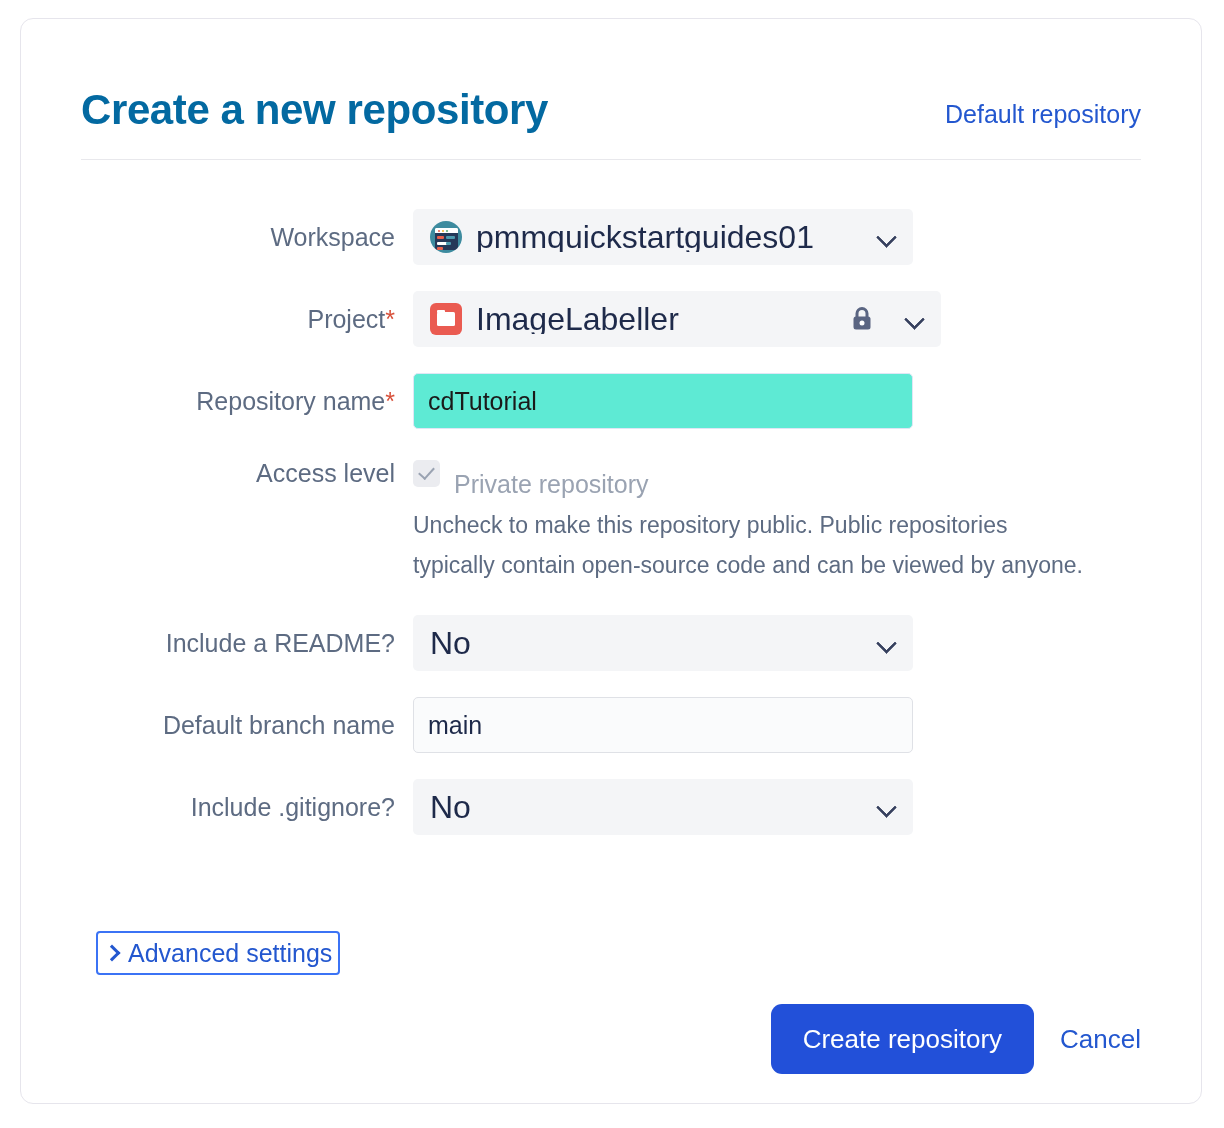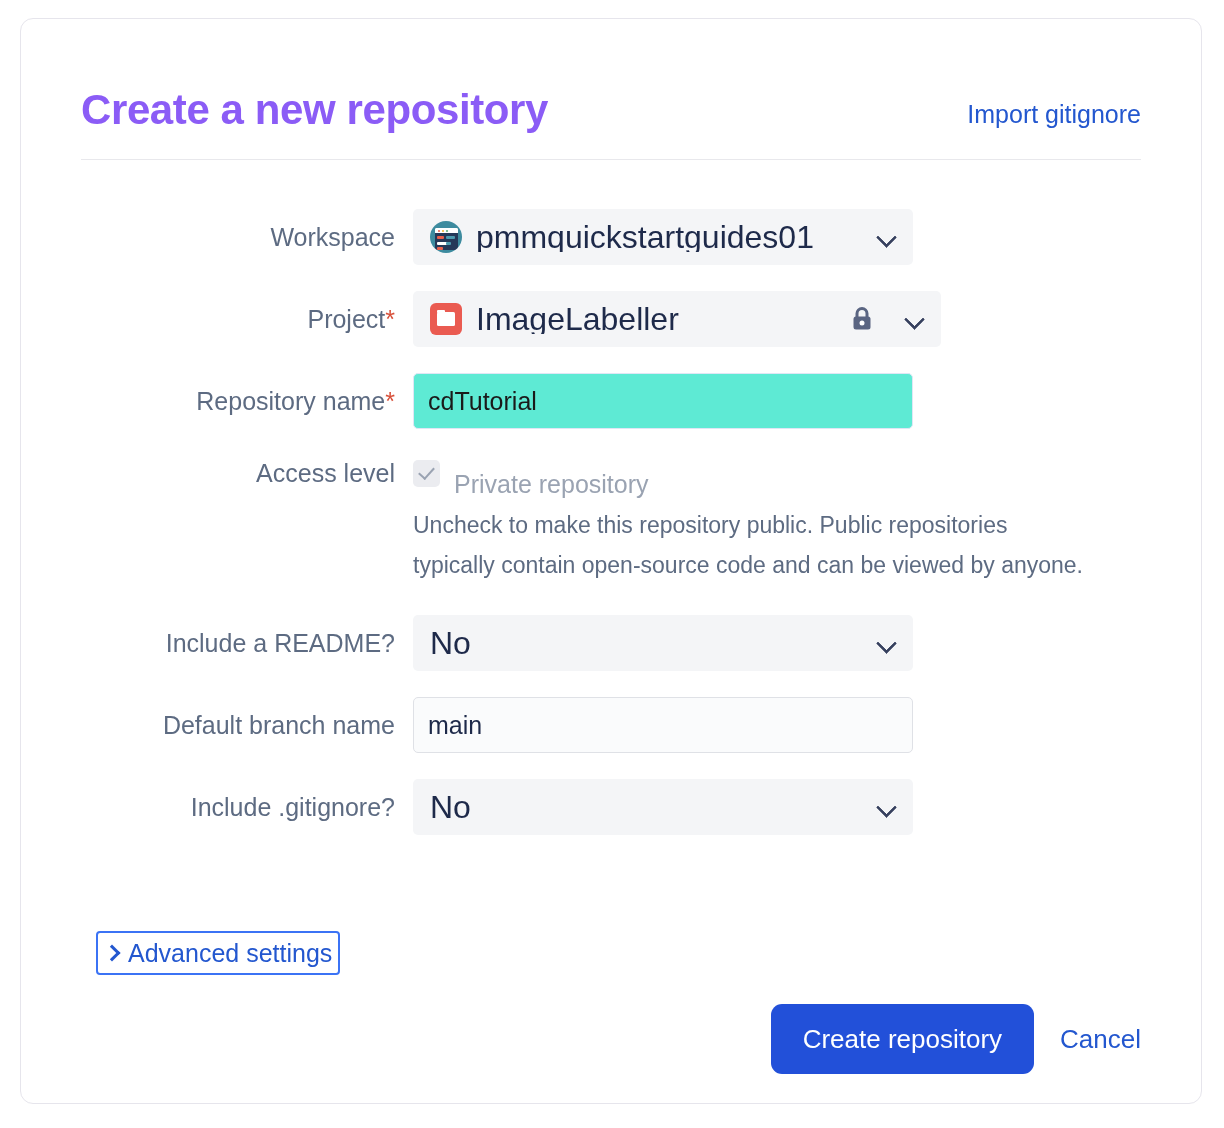--- a/index.html
+++ b/index.html
@@ -34,21 +34,21 @@
     top: 62px;
     right: 60px;
     height: 78px;
   }
   .page-title {
     position: absolute;
     left: 0;
     top: 0;
     font-size: 42px;
     font-weight: 700;
-    color: #8b5cf6;
+    color: #0369a1;
     letter-spacing: -0.4px;
     line-height: 58px;
     margin: 0;
   }
   .import-link {
     position: absolute;
     right: 0;
     top: 18px;
     font-size: 25px;
     color: #2357cf;
@@ -354,21 +354,21 @@
     padding: 0;
   }
 </style>
 </head>
 <body>
 
 <div class="card">
 
   <div class="header">
     <h1 class="page-title">Create a new repository</h1>
-    <a class="import-link">Import gitignore</a>
+    <a class="import-link">Default repository</a>
   </div>
   <div class="divider"></div>
 
   <div class="form">
 
     <div class="row" style="margin-bottom:26px;">
       <div class="label" style="padding-top:12px;">Workspace</div>
       <div class="field">
         <div class="select">
           <span class="avatar">

